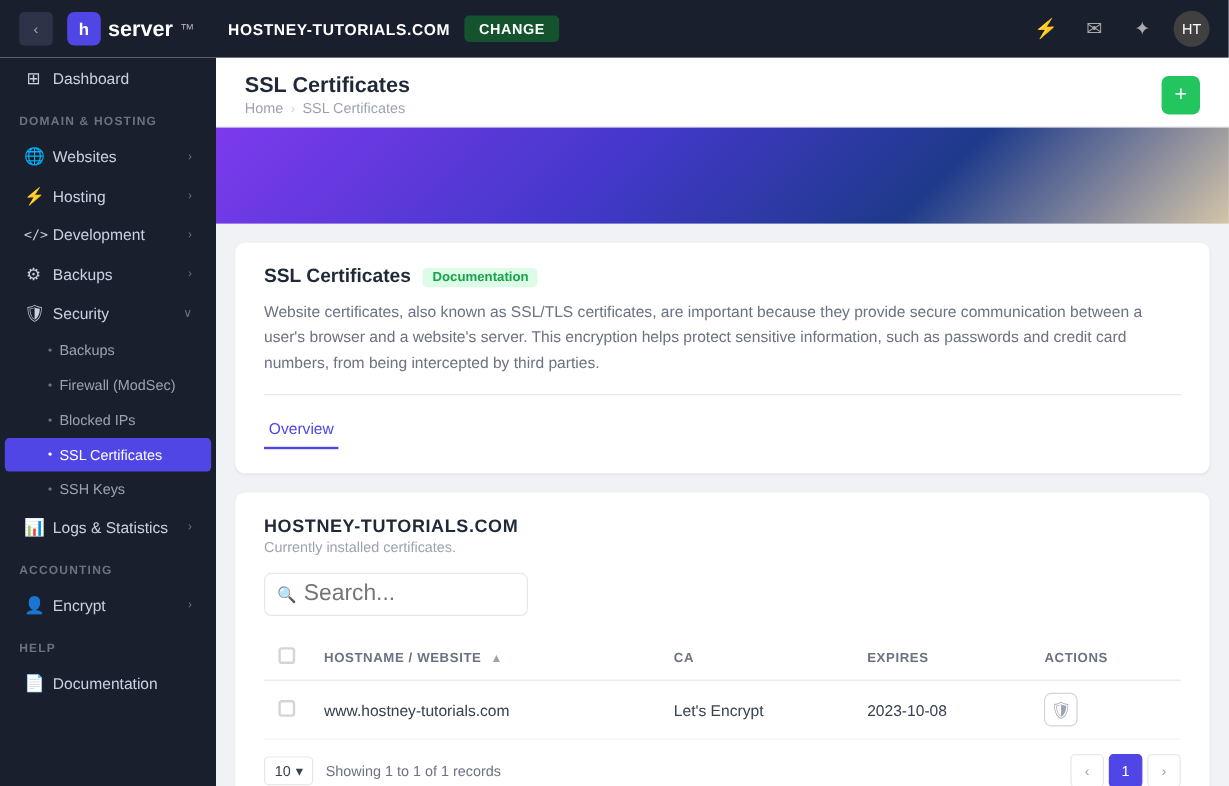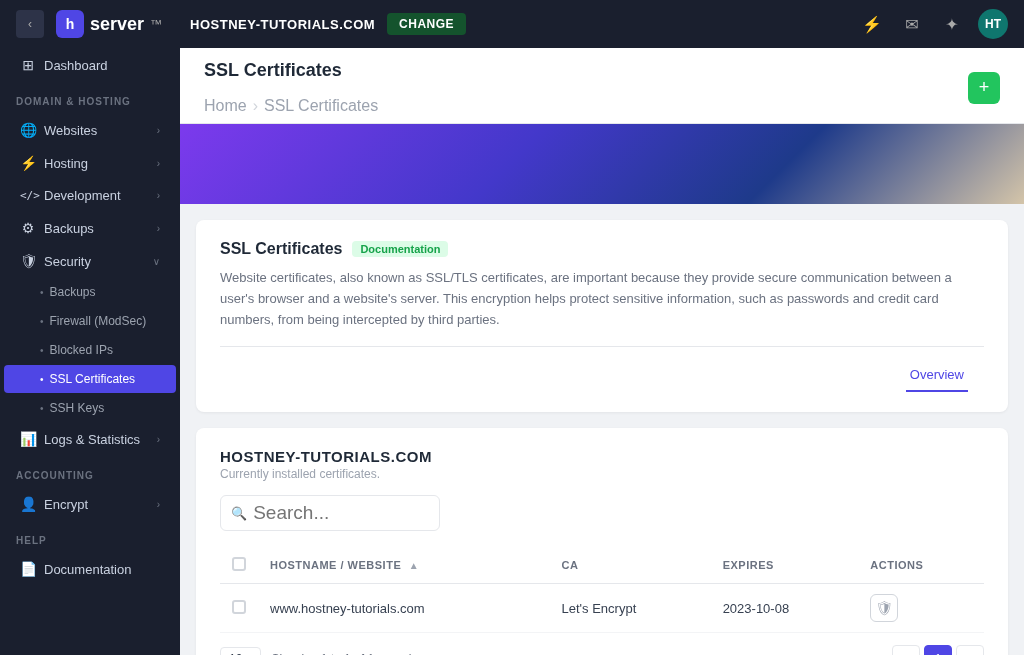--- a/index.html
+++ b/index.html
@@ -68,26 +68,26 @@
     .topnav-icon {
       color: #aaa;
       font-size: 16px;
       cursor: pointer;
       width: 28px; height: 28px;
       display: flex; align-items: center; justify-content: center;
       border-radius: 4px;
     }
     .topnav-avatar {
       width: 30px; height: 30px;
-      background: #0f766e;
+      background: #404040;
       border-radius: 50%;
       display: flex; align-items: center; justify-content: center;
       color: #fff;
       font-size: 12px;
-      font-weight: 700;
+      font-weight: 400;
       cursor: pointer;
     }
 
     
     .layout { display: flex; flex: 1; overflow: hidden; }
 
     
     .sidebar {
       width: 180px;
       background: #1a1f2e;
@@ -167,26 +167,26 @@
       align-items: center;
       justify-content: space-between;
       padding-bottom: 8px;
     }
     .page-title {
       font-size: 18px;
       font-weight: 700;
       color: #1f2937;
     }
     .breadcrumb {
-      font-size: 16px;
+      font-size: 12px;
       color: #9ca3af;
       display: flex;
       gap: 6px;
       align-items: center;
-      margin-top: 16px;
+      margin-top: 2px;
     }
     .breadcrumb a { color: #9ca3af; text-decoration: none; }
     .breadcrumb .sep { color: #d1d5db; }
     .add-btn {
       width: 32px; height: 32px;
       background: #22c55e;
       border-radius: 6px;
       display: flex; align-items: center; justify-content: center;
       color: #fff;
       font-size: 18px;
@@ -239,21 +239,20 @@
       margin-bottom: 16px;
     }
     .divider { border: none; border-top: 1px solid #e5e7eb; margin: 12px 0; }
 
     
     .tabs {
       display: flex;
       gap: 0;
       border-bottom: none;
       margin-bottom: 0;
-      justify-content: flex-end;
     }
     .tab {
       padding: 8px 4px;
       font-size: 13px;
       font-weight: 500;
       cursor: pointer;
       border-bottom: 2px solid transparent;
       color: #6b7280;
       margin-right: 16px;
     }

